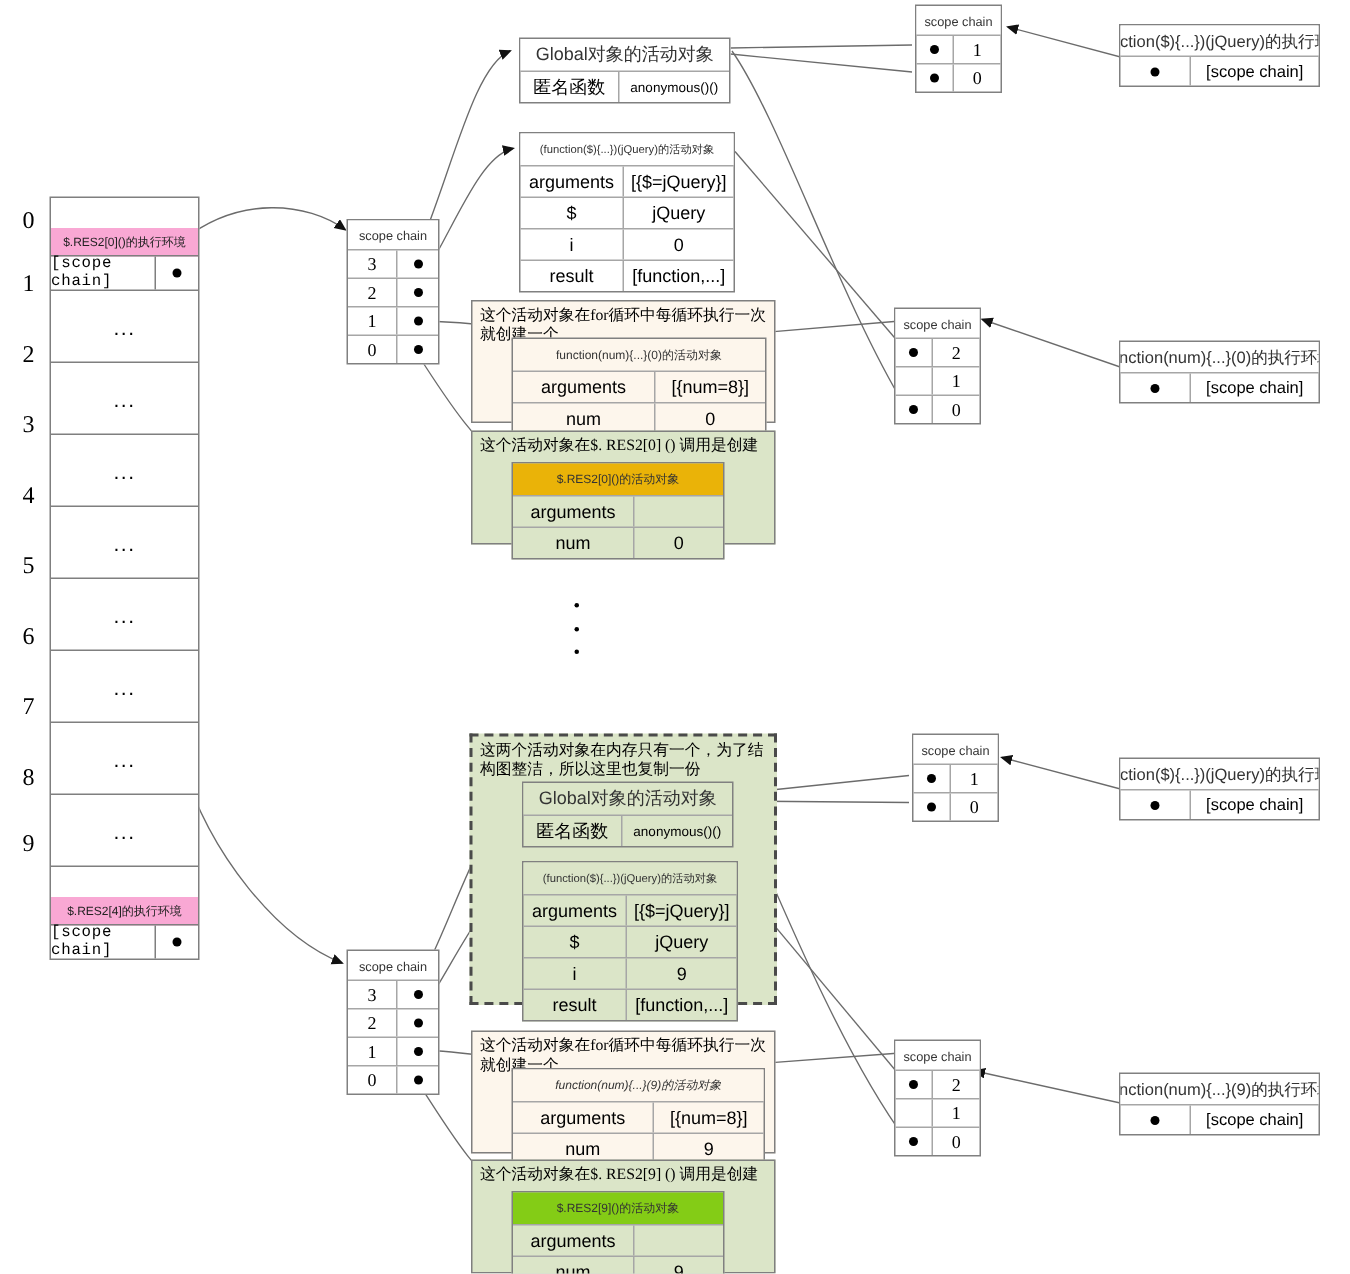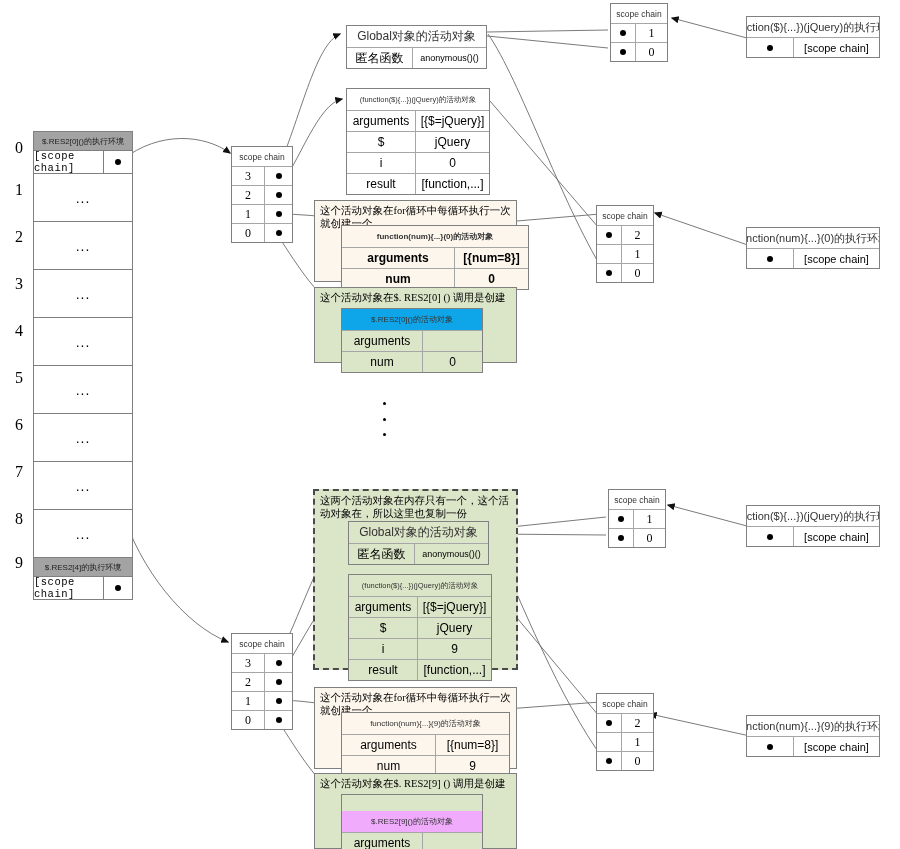--- a/index.html
+++ b/index.html
@@ -17,22 +17,22 @@
              text-align:center;overflow:hidden;white-space:nowrap;}
   .tbl .cell.div{border-left:1px solid #a6a6a6;}
   .hdr{background:#ffffff;font-size:8.5px;color:#333;}
 
   
   #env-stack{left:33px;top:131px;width:100px;border:1px solid #7f7f7f;background:#fff;}
   .env-slot{box-sizing:border-box;border-bottom:1px solid #7f7f7f;}
   .env-slot:last-child{border-bottom:none;}
   .env-ellipsis{height:47px;display:flex;align-items:center;justify-content:center;
                 font-size:14px;color:#000;letter-spacing:1px;}
-  .env-title{height:18px;background:#a3a3a3;display:flex;align-items:center;justify-content:center;
-             font-size:8px;color:#222;border-bottom:1px solid #7f7f7f;}
+  .env-title{height:18px;background:#f9a8d4;display:flex;align-items:center;justify-content:center;
+             font-size:8px;color:#222;border-bottom:1px solid #7f7f7f;margin-top:20px;}
   .env-scope{height:22px;display:flex;}
   .env-scope .lbl{flex:1;display:flex;align-items:center;justify-content:center;
                   font-family:"Liberation Mono","DejaVu Sans Mono",monospace;font-size:10.5px;letter-spacing:.5px;}
   .env-scope .dotcell{width:28px;border-left:1px solid #7f7f7f;display:flex;align-items:center;justify-content:center;}
   .idx-col{left:8px;top:131px;width:22px;}
   .idx{position:absolute;font-family:"Liberation Serif","DejaVu Serif",serif;font-size:16px;color:#000;
        text-align:center;width:22px;}
 
   
   .dot{width:6px;height:6px;border-radius:50%;background:#000;display:inline-block;}
@@ -250,39 +250,39 @@
   </div>
   <div class="row">
     <div class="cell k">result</div>
     <div class="cell div v">[function,...]</div>
   </div>
 </div>
 
 <div class="abs panel panel-cream" style="left:314px;top:200px;width:203px;height:82px;">
   <div class="note">这个活动对象在for循环中每循环执行一次就创建一个</div>
 </div>
-<div class="abs tbl ao cream-tbl" style="left:341px;top:225px;width:188px;font-weight:bold;">
+<div class="abs tbl ao cream-tbl" style="left:341px;top:225px;width:170px;">
   <div class="row hdrrow hdr" style="background:#fdf6ec;">
     <div class="cell" style="flex:1;font-size:8px;">function(num){...}(0)的活动对象</div>
   </div>
   <div class="row">
     <div class="cell k">arguments</div>
     <div class="cell div v">[{num=8}]</div>
   </div>
   <div class="row">
     <div class="cell k">num</div>
     <div class="cell div v">0</div>
   </div>
 </div>
 
 <div class="abs panel panel-green" style="left:314px;top:287px;width:203px;height:76px;">
   <div class="note">这个活动对象在$. RES2[0] () 调用是创建</div>
 </div>
 <div class="abs tbl ao green-tbl" style="left:341px;top:308px;width:142px;">
-  <div class="row hdrrow hdr" style="background:#0ea5e9;justify-content:flex-end;">
+  <div class="row hdrrow hdr" style="background:#eab308;justify-content:flex-end;">
     <div class="cell" style="flex:1;font-size:8px;">$.RES2[0]()的活动对象</div>
   </div>
   <div class="row">
     <div class="cell k">arguments</div>
     <div class="cell div v" style="width:60px"></div>
   </div>
   <div class="row">
     <div class="cell k">num</div>
     <div class="cell div v" style="width:60px">0</div>
   </div>
@@ -382,21 +382,21 @@
   </div>
   <div class="row">
     <div class="cell num">0</div>
     <div class="cell div dc">
         <i class="dot"></i>
       </div>
   </div>
 </div>
 
 <div class="abs panel panel-dashed" style="left:313px;top:489px;width:205px;height:181px;">
-  <div class="note">这两个活动对象在内存只有一个，这个活动对象在，所以这里也复制一份</div>
+  <div class="note">这两个活动对象在内存只有一个，为了结构图整洁，所以这里也复制一份</div>
 </div>
 
 <div class="abs tbl ao green-tbl" style="left:348px;top:521px;width:141px;">
   <div class="row hdrrow hdr" style="background:#dbe5c8;">
     <div class="cell" style="flex:1">Global对象的活动对象</div>
   </div>
   <div class="row">
     <div class="cell k">匿名函数</div>
     <div class="cell div v" style="font-size:9px;">anonymous()()</div>
   </div>
@@ -422,37 +422,37 @@
     <div class="cell k">result</div>
     <div class="cell div v">[function,...]</div>
   </div>
 </div>
 
 <div class="abs panel panel-cream" style="left:314px;top:687px;width:203px;height:82px;">
   <div class="note">这个活动对象在for循环中每循环执行一次就创建一个</div>
 </div>
 <div class="abs tbl ao cream-tbl" style="left:341px;top:712px;width:169px;">
   <div class="row hdrrow hdr" style="background:#fdf6ec;">
-    <div class="cell" style="flex:1;font-size:8px;">function(num){...}(9)的活动对象</div>
+    <div class="cell" style="flex:1;font-size:8px;font-style:italic;">function(num){...}(9)的活动对象</div>
   </div>
   <div class="row">
     <div class="cell k">arguments</div>
     <div class="cell div v">[{num=8}]</div>
   </div>
   <div class="row">
     <div class="cell k">num</div>
     <div class="cell div v">9</div>
   </div>
 </div>
 
 <div class="abs panel panel-green" style="left:314px;top:773px;width:203px;height:76px;">
   <div class="note">这个活动对象在$. RES2[9] () 调用是创建</div>
 </div>
 <div class="abs tbl ao green-tbl" style="left:341px;top:794px;width:142px;">
-  <div class="row hdrrow hdr" style="background:#f0abfc;margin-top:16px;">
+  <div class="row hdrrow hdr" style="background:#84cc16;">
     <div class="cell" style="flex:1;font-size:8px;">$.RES2[9]()的活动对象</div>
   </div>
   <div class="row">
     <div class="cell k">arguments</div>
     <div class="cell div v" style="width:60px"></div>
   </div>
   <div class="row">
     <div class="cell k">num</div>
     <div class="cell div v" style="width:60px">9</div>
   </div>

